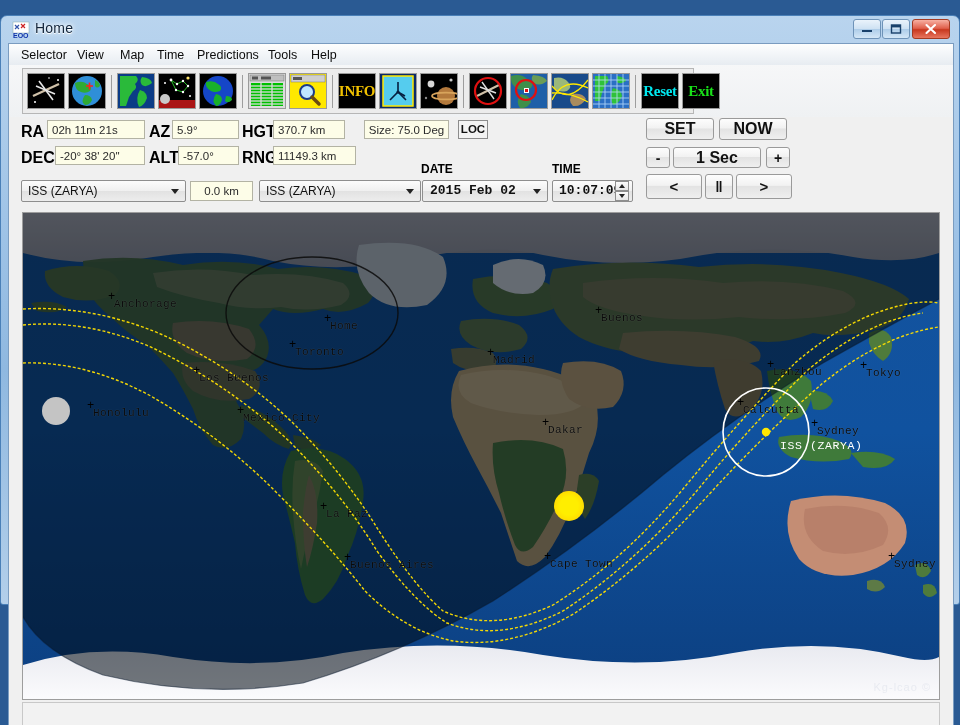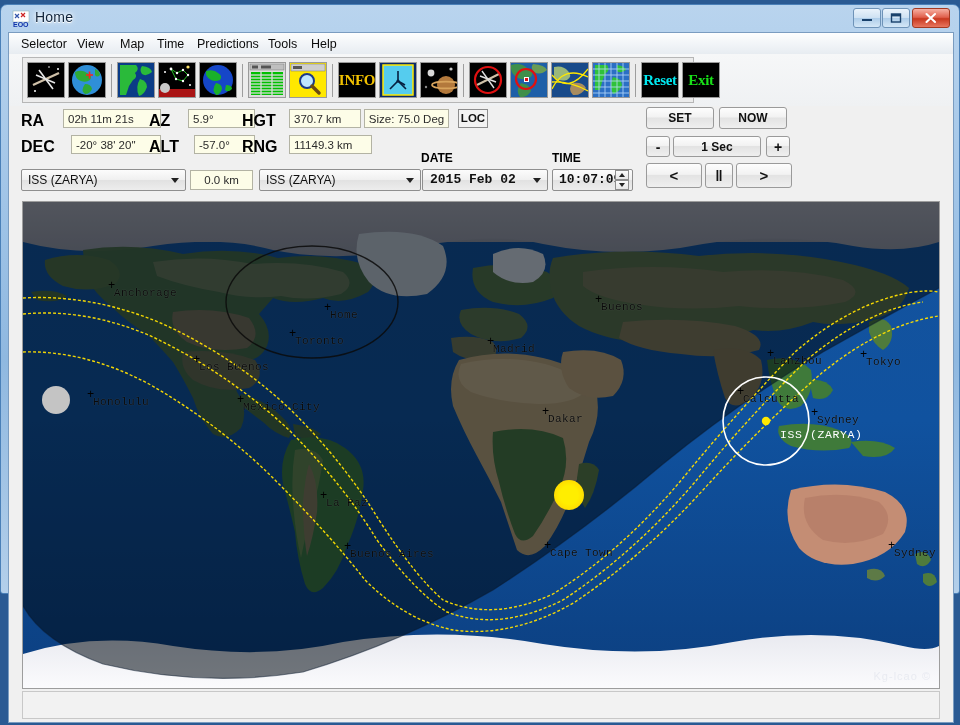--- a/index.html
+++ b/index.html
@@ -3,21 +3,21 @@
 <meta charset="utf-8">
 <style>
   html,body{margin:0;padding:0;}
   body{
     width:960px;height:725px;overflow:hidden;
     font-family:"Liberation Sans",sans-serif;
     background:#2a5a93;
   }
   
   #window{
-    position:absolute;left:0;top:4px;width:960px;height:590px;
+    position:absolute;left:0;top:15px;width:960px;height:590px;
     background:linear-gradient(180deg,#b9d4ee 0%,#9dc2e6 38%,#8fb8e0 60%,#b3cfea 100%);
     box-sizing:border-box;
     border:1px solid #4a80b8;
     border-radius:7px 7px 3px 3px;
   }
   #titlebar{
     position:absolute;left:0;top:0;width:960px;height:27px;
   }
   #title-icon{
     position:absolute;left:11px;top:5px;width:18px;height:18px;
@@ -79,40 +79,40 @@
   .tbtn.lbl{display:flex;align-items:center;justify-content:center;}
   .tbtn .txt{font-family:"Liberation Serif",serif;font-weight:bold;font-size:15px;letter-spacing:-.3px;}
   .tsep{position:absolute;top:6px;width:1px;height:33px;background:#9d9d9d;}
 
   
   .fl{position:absolute;font-family:"Liberation Sans",sans-serif;font-weight:bold;font-size:16px;color:#000;}
   .fv{
     position:absolute;height:19px;line-height:18px;
     background:#fdfde8;border:1px solid #b3b3a4;
     box-sizing:border-box;font-size:11.5px;color:#2b2b2b;
-    padding-left:4px;white-space:nowrap;overflow:hidden;margin-left:16px;
+    padding-left:4px;white-space:nowrap;overflow:hidden;
   }
   .fv.red{color:#d81010;font-size:11px;letter-spacing:.1px;}
   .boxlbl{
     position:absolute;height:19px;line-height:17px;
     border:1px solid #8c8c8c;background:#f3f3f3;box-sizing:border-box;
     font-weight:bold;font-size:11.5px;text-align:center;color:#111;
   }
   .plain{
     position:absolute;height:19px;line-height:18px;
     background:#fdfde8;border:1px solid #b3b3a4;box-sizing:border-box;
     font-size:11.5px;color:#2b2b2b;text-align:center;
   }
 
   
   .gbtn{
     position:absolute;box-sizing:border-box;
     background:linear-gradient(180deg,#fdfdfd 0%,#f2f2f2 45%,#e3e3e3 50%,#efefef 100%);
     border:1px solid #9a9a9a;border-radius:3px;
-    font-family:"Liberation Sans",sans-serif;font-weight:bold;font-size:12px;
+    font-family:"Liberation Sans",sans-serif;font-weight:bold;font-size:16px;
     color:#111;text-align:center;cursor:default;
     display:flex;align-items:center;justify-content:center;
   }
 
   
   .combo{
     position:absolute;height:22px;box-sizing:border-box;
     background:linear-gradient(180deg,#fcfcfc 0%,#f0f0f0 48%,#e2e2e2 52%,#ededed 100%);
     border:1px solid #8e8e8e;border-radius:2px;
     font-size:12px;color:#111;line-height:20px;padding-left:6px;

